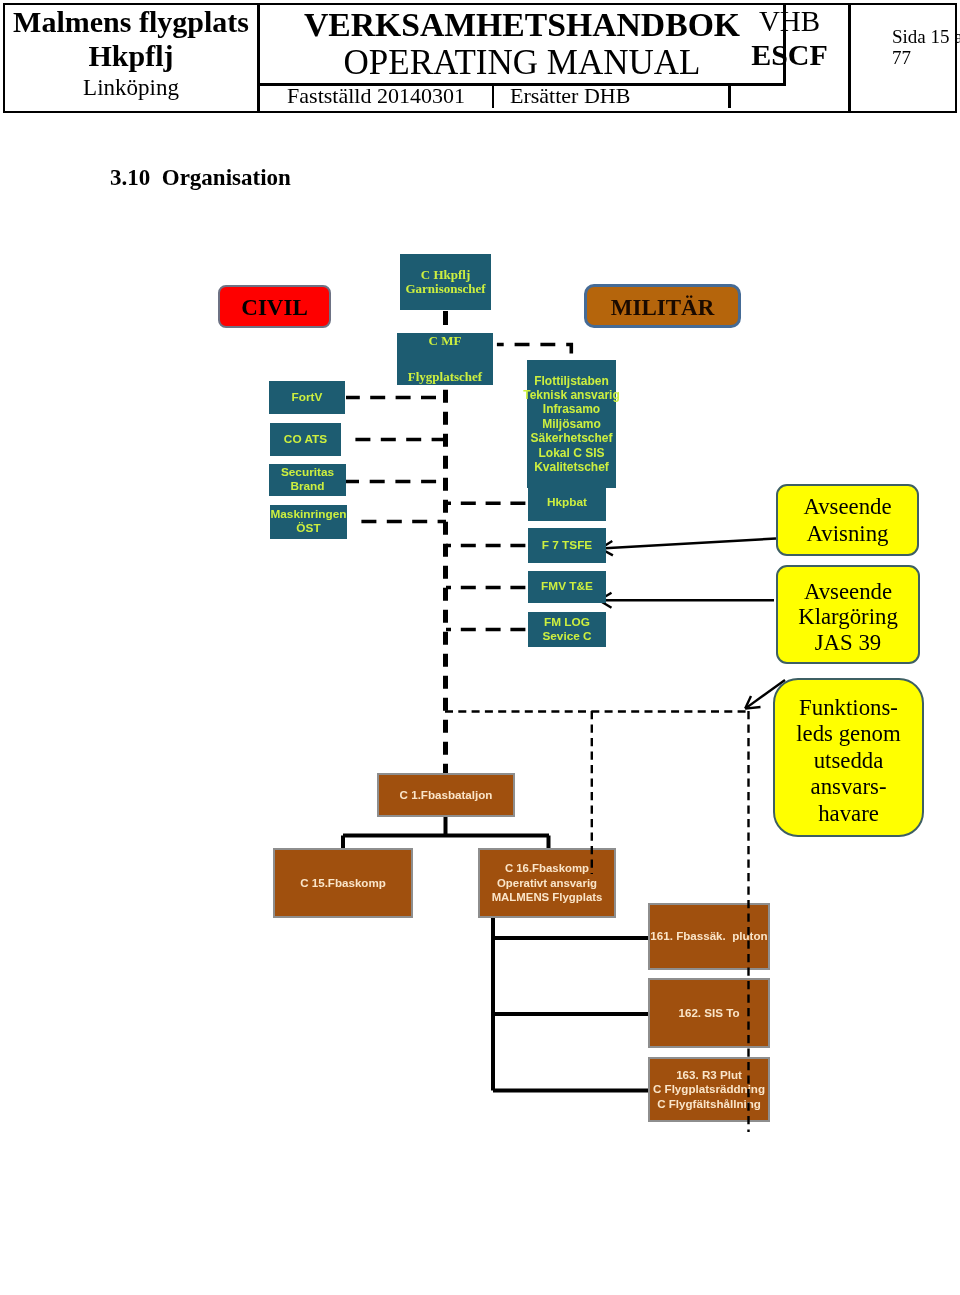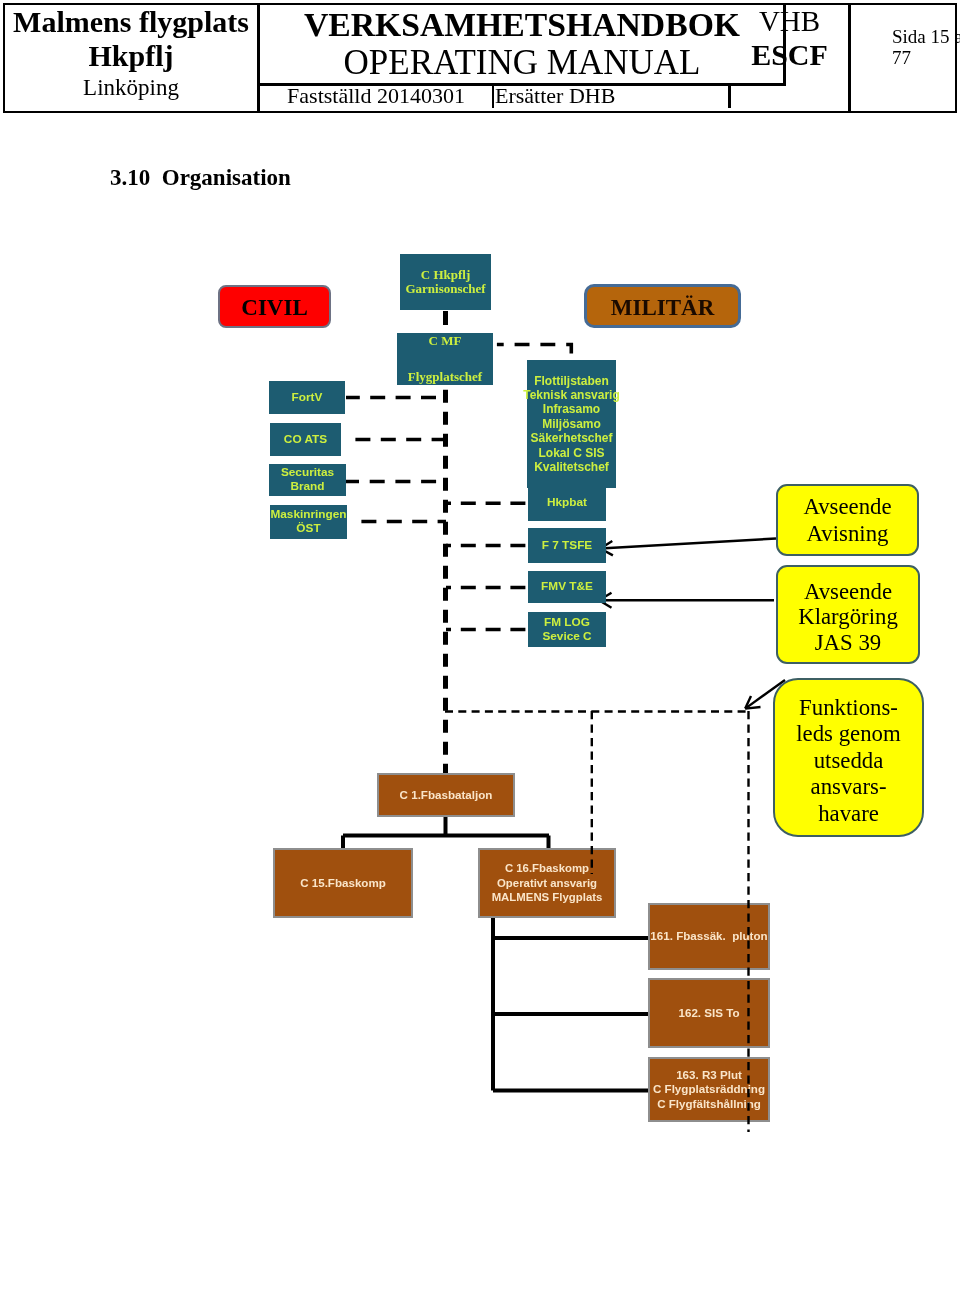--- a/index.html
+++ b/index.html
@@ -19,21 +19,21 @@
   .c-org .l3{font-size:23px;line-height:30px;}
   .c-title{left:255px;top:0;width:526px;height:81px;border-right:3px solid #000;
            border-bottom:3px solid #000;align-items:center;justify-content:flex-start;
            padding-top:1px;padding-left:1px;}
   .c-title .t1{font-size:33.7px;font-weight:bold;line-height:38px;}
   .c-title .t2{font-size:35px;line-height:38px;}
   .c-fast{left:255px;top:78px;width:234px;height:25px;border-right:2px solid #000;
           justify-content:center;align-items:center;}
   .c-fast span{font-size:22px;}
   .c-ers{left:489px;top:78px;width:237px;height:25px;border-right:3px solid #000;
-         justify-content:center;padding-left:1px;}
+         justify-content:center;padding-left:16px;}
   .c-ers span{font-size:22px;}
   .c-vhb{left:726px;top:0;width:120px;height:106px;border-right:3px solid #000;
          align-items:center;justify-content:flex-start;padding-top:0px;}
   .c-vhb .v1{font-size:29px;line-height:33px;}
   .c-vhb .v2{font-size:30px;line-height:34px;font-weight:bold;}
   .c-sida{left:886px;top:0;width:105px;height:85px;padding-left:1px;padding-top:21px;}
   .c-sida span{font-size:19px;line-height:21px;display:block;}
 
   
   .sect{position:absolute;left:110px;top:165px;font-size:23px;font-weight:bold;

